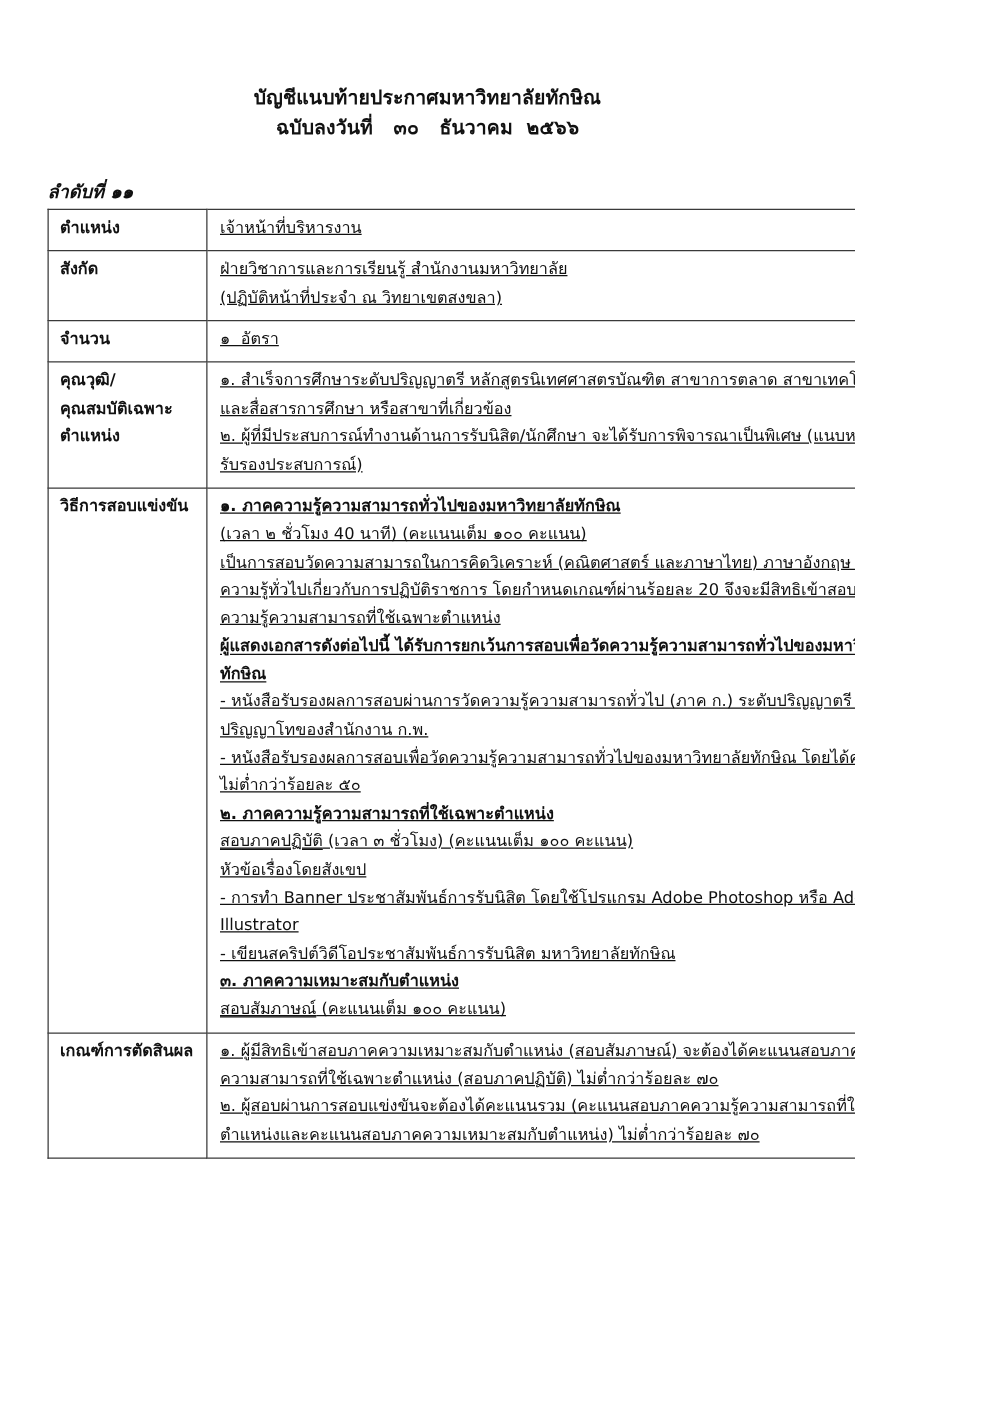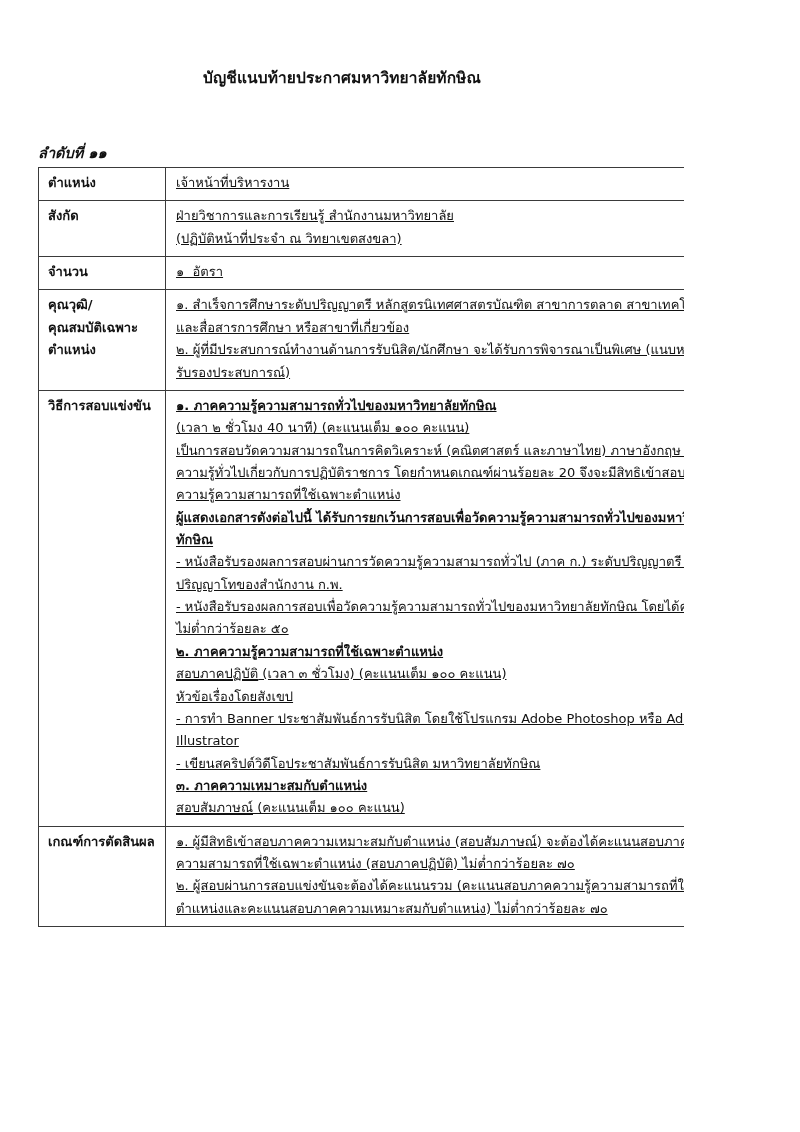--- a/index.html
+++ b/index.html
@@ -101,20 +101,21 @@
   .row-tall-pad { padding-bottom: 16px; }
   .row-xtall-pad { padding-bottom: 26px; }
 </style>
 </head>
 <body>
 
 <div class="page">
 
   <div class="doc-header">
     <div class="title-line">บัญชีแนบท้ายประกาศมหาวิทยาลัยทักษิณ</div>
+    <div class="subtitle-line">ฉบับลงวันที่   ๓๐   ธันวาคม  ๒๕๖๖</div>
   </div>
 
   <div class="seq-label">ลำดับที่ ๑๑</div>
 
   <table class="info-table">
     <colgroup>
       <col class="c-label">
       <col class="c-value">
     </colgroup>
     <tbody>

